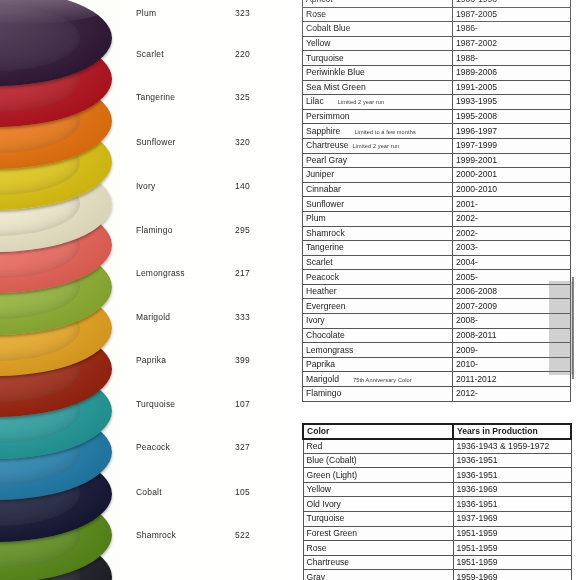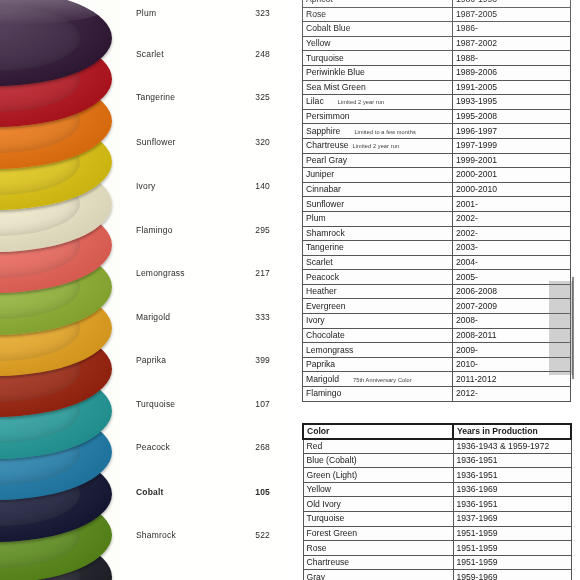--- a/index.html
+++ b/index.html
@@ -48,21 +48,21 @@
   #legend {
     position:absolute; left:120px; top:0; width:170px; height:580px;
     background:#fffffd;
   }
   .legend-row{
     position:absolute; left:0; width:170px; height:14px;
     display:flex; align-items:center;
     font-size:8.5px; color:#2b2b2b; letter-spacing:.2px;
   }
   .legend-name{ width:95px; padding-left:16px; }
-  .legend-num{ width:55px; text-align:right; }
+  .legend-num{ width:55px; text-align:center; }
 
   
   #tables{
     position:absolute; left:294px; top:0; width:286px; height:580px;
     background:#ffffff;
     font-family:"Liberation Sans", sans-serif;
   }
 
   table.fiesta{
     width:268px;
@@ -156,21 +156,21 @@
     </div>
   <div id="photo-artifact"></div>
 
   <div id="legend">
       <div class="legend-row" style="top: 6px;">
         <span class="legend-name">Plum</span>
         <span class="legend-num">323</span>
       </div>
       <div class="legend-row" style="top: 47px;">
         <span class="legend-name">Scarlet</span>
-        <span class="legend-num">248</span>
+        <span class="legend-num">220</span>
       </div>
       <div class="legend-row" style="top: 90px;">
         <span class="legend-name">Tangerine</span>
         <span class="legend-num">325</span>
       </div>
       <div class="legend-row" style="top: 135px;">
         <span class="legend-name">Sunflower</span>
         <span class="legend-num">320</span>
       </div>
       <div class="legend-row" style="top: 179px;">
@@ -192,23 +192,23 @@
       <div class="legend-row" style="top: 353px;">
         <span class="legend-name">Paprika</span>
         <span class="legend-num">399</span>
       </div>
       <div class="legend-row" style="top: 397px;">
         <span class="legend-name">Turquoise</span>
         <span class="legend-num">107</span>
       </div>
       <div class="legend-row" style="top: 440px;">
         <span class="legend-name">Peacock</span>
-        <span class="legend-num">268</span>
-      </div>
-      <div class="legend-row" style="top: 485px; font-weight: bold;">
+        <span class="legend-num">327</span>
+      </div>
+      <div class="legend-row" style="top: 485px;">
         <span class="legend-name">Cobalt</span>
         <span class="legend-num">105</span>
       </div>
       <div class="legend-row" style="top: 528px;">
         <span class="legend-name">Shamrock</span>
         <span class="legend-num">522</span>
       </div>
     </div>
 
   <div id="tables">

